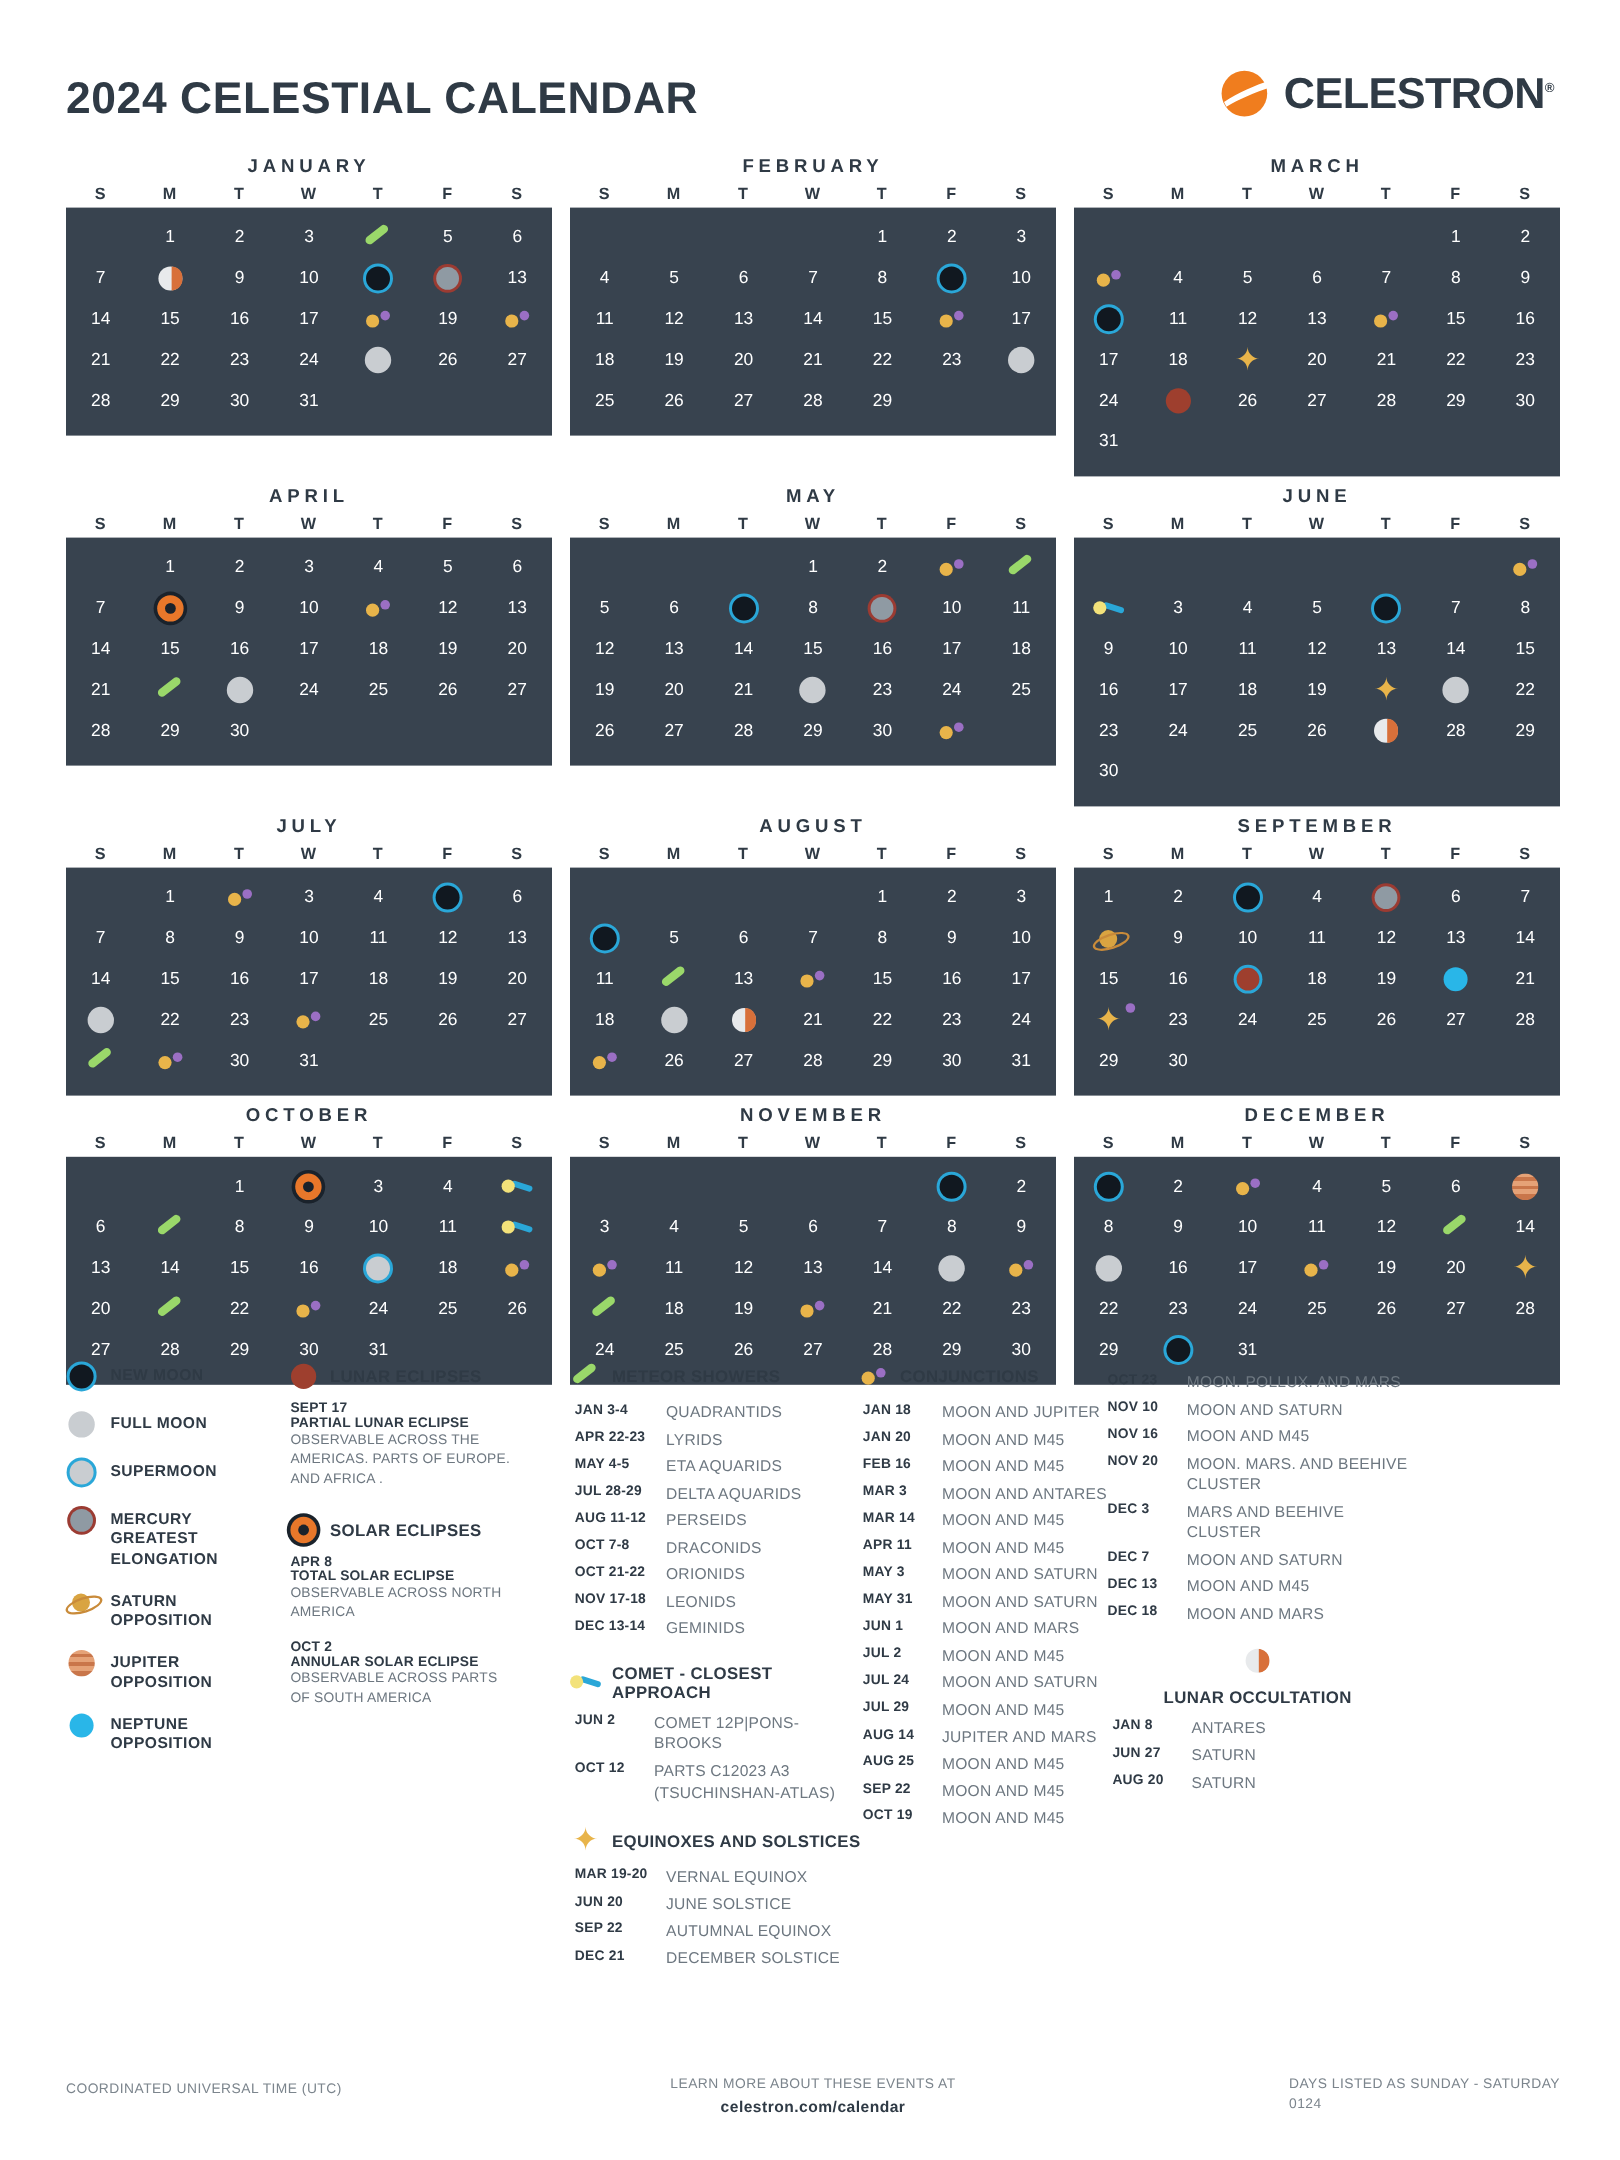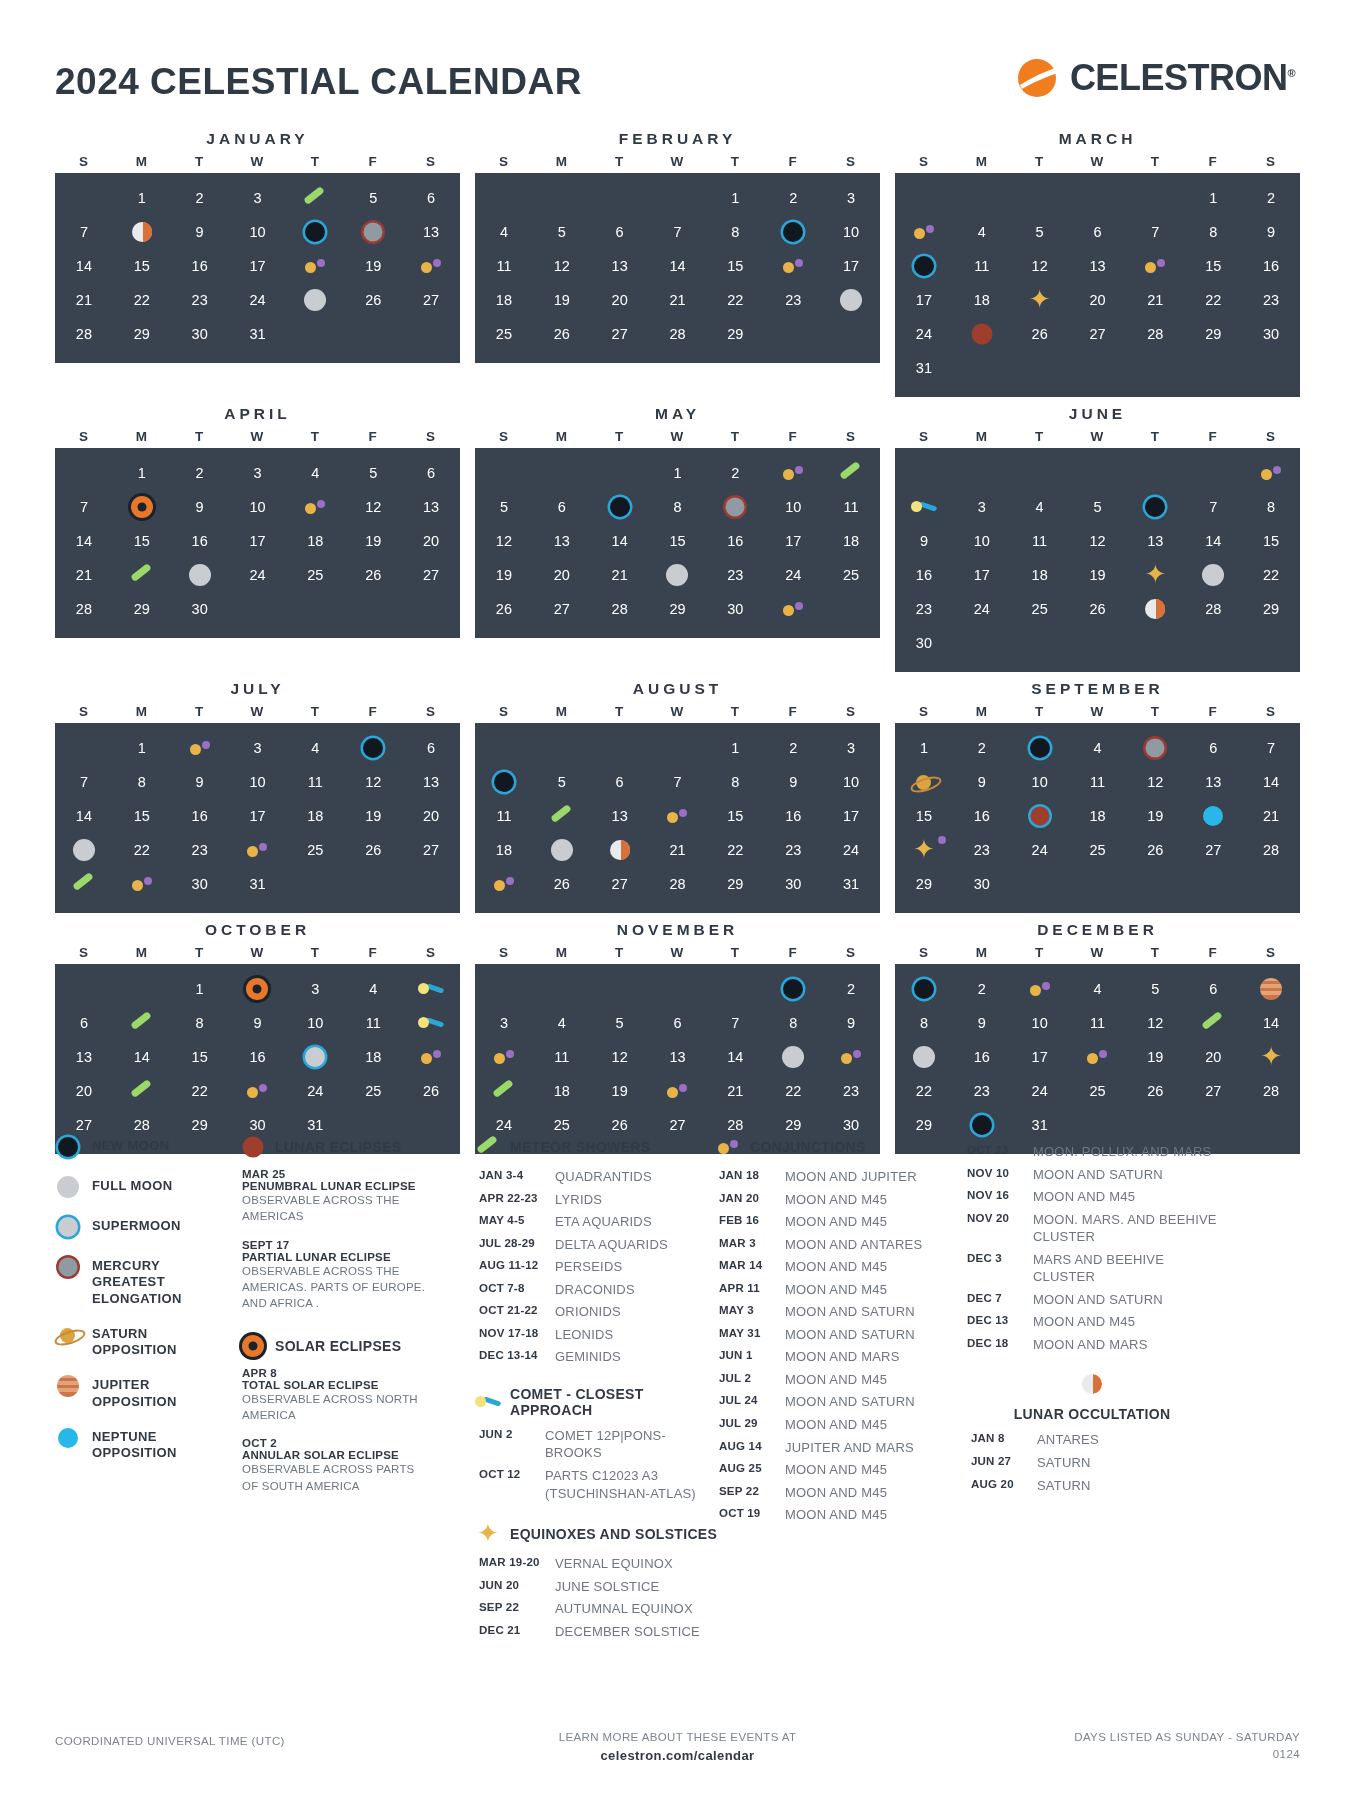--- a/index.html
+++ b/index.html
@@ -96,21 +96,21 @@
   
   .legend{
     position:absolute;left:55px;top:1135px;width:1245px;
     font-size:12.5px;color:#2f3a45;
   }
   .col{position:absolute;top:0;}
   .c1{left:0;width:175px;}
   .c2{left:185px;width:190px;}
   .c3{left:420px;width:245px;}
   .c4{left:660px;width:250px;}
-  .c5{left:912px;width:250px;}
+  .c5{left:868px;width:250px;}
   .lg-row{display:flex;align-items:flex-start;gap:11px;margin-bottom:16px;}
   .lg-ico{position:relative;width:26px;height:24px;flex:0 0 26px;}
   .lg-ico > div, .lg-ico > span{position:absolute;left:50%;top:50%;transform:translate(-50%,-50%);}
   .lg-label{font-size:13px;font-weight:bold;letter-spacing:0.4px;line-height:1.25;color:#2f3a45;padding-top:3px;}
   .sec-head{display:flex;align-items:center;gap:9px;margin-bottom:9px;}
   .sec-title{font-size:14px;font-weight:bold;letter-spacing:0.3px;color:#2f3a45;}
   .sub{margin-left:2px;margin-bottom:14px;}
   .sub-date{font-size:11.5px;font-weight:bold;color:#2f3a45;letter-spacing:0.2px;}
   .sub-desc{font-size:11.5px;color:#6d7780;letter-spacing:0.2px;line-height:1.42;}
   .ev{display:flex;gap:10px;margin-bottom:5px;line-height:1.35;}
@@ -119,21 +119,21 @@
   .ev.wide .d{flex:0 0 66px;}
   .ev.w2 .d{flex:0 0 56px;}
   
   .footer{
     position:absolute;left:55px;top:1735px;width:1245px;
     font-size:11.5px;color:#7c858d;letter-spacing:0.4px;
   }
   .f-left{position:absolute;left:0;top:0;}
   .f-mid{position:absolute;left:50%;transform:translateX(-50%);top:-6px;text-align:center;line-height:1.5;}
   .f-mid b{color:#2f3a45;font-size:13px;}
-  .f-right{position:absolute;right:0;top:-6px;text-align:right;line-height:1.5;}
+  .f-right{position:absolute;right:0;top:-6px;line-height:1.5;}
 </style>
 </head>
 <body>
 
 <div class="page">
 
   <div class="header">
     <div class="title">2024 CELESTIAL CALENDAR</div>
     <div class="brandwrap">
       <div class="brand-mark">
@@ -1786,25 +1786,20 @@
           <div class="lg-label">NEPTUNE OPPOSITION</div>
         </div>
       </div>
 
     <div class="col c2">
       <div class="sec-head">
         <div class="lg-ico">
             <div class="i-lunecl"></div>
           </div>
         <div class="sec-title">LUNAR ECLIPSES</div>
-      </div>
-      <div class="sub">
-        <div class="sub-date">MAR 25</div>
-        <div class="sub-date">PENUMBRAL LUNAR ECLIPSE</div>
-        <div class="sub-desc">OBSERVABLE ACROSS THE AMERICAS</div>
       </div>
       <div class="sub">
         <div class="sub-date">SEPT 17</div>
         <div class="sub-date">PARTIAL LUNAR ECLIPSE</div>
         <div class="sub-desc">OBSERVABLE ACROSS THE AMERICAS. PARTS OF EUROPE. AND AFRICA .</div>
       </div>
 
       <div class="sec-head" style="margin-top:22px;text-align:center;">
         <div class="lg-ico">
             <div class="i-sun"></div>

